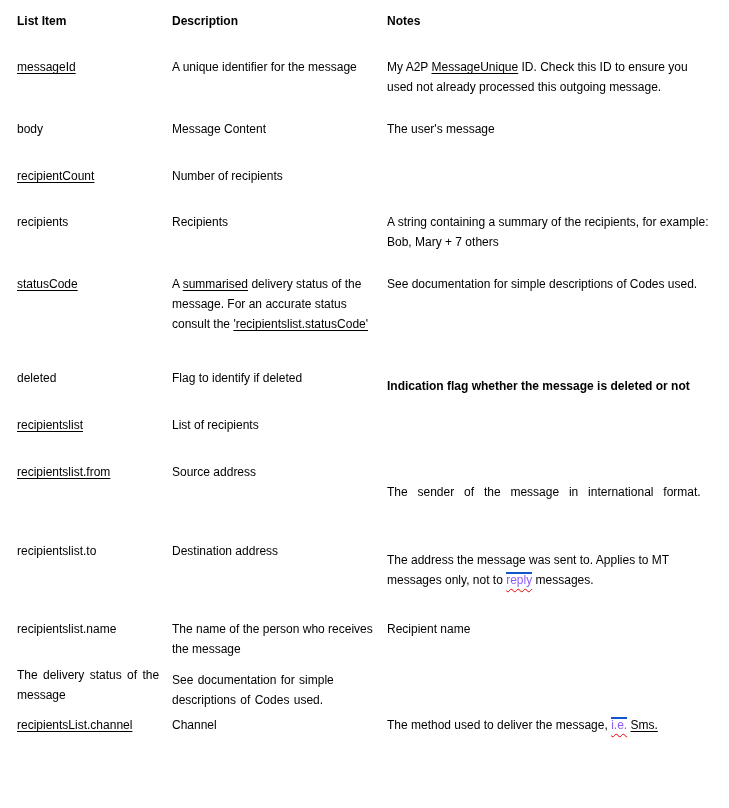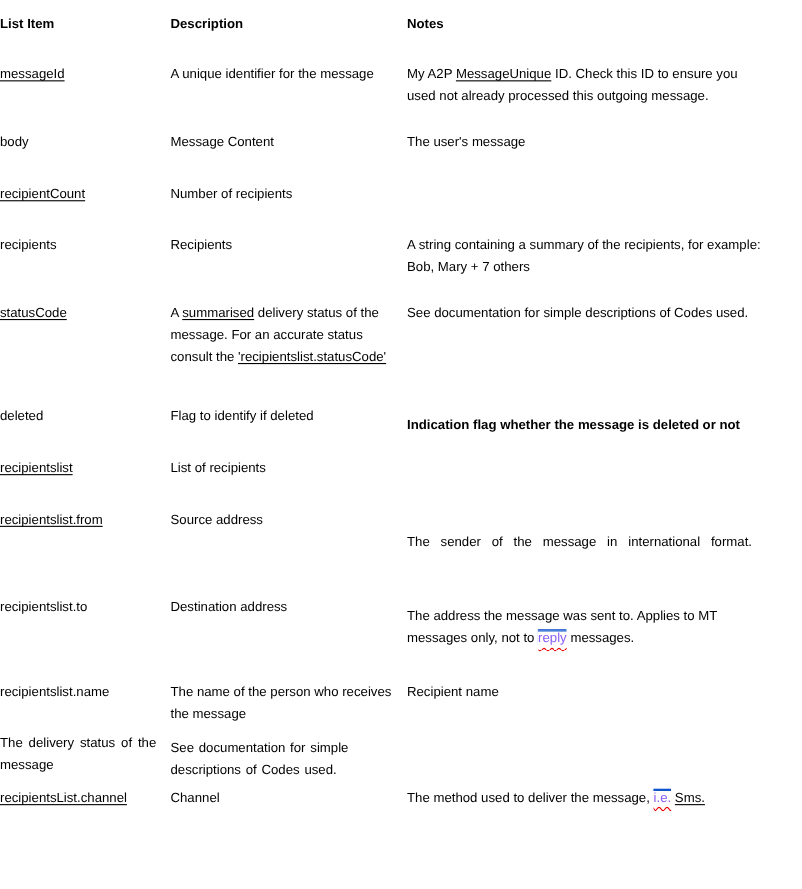--- a/index.html
+++ b/index.html
@@ -10,20 +10,21 @@
     font-family:"Liberation Sans", sans-serif;
     font-size:12px;
     color:#000000;
     overflow:hidden;
     box-sizing:border-box;
     padding-top:11px;
   }
   .row{
     display:grid;
     grid-template-columns:155px 215px 1fr;
+    padding-left:17px;
     padding-right:14px;
     align-items:start;
     box-sizing:border-box;
   }
   .cell{line-height:20px;}
   .desc{max-width:202px;}
   .notes{max-width:327px;}
   .hdr .cell{font-weight:bold;}
   
   .r0{height:46px}

